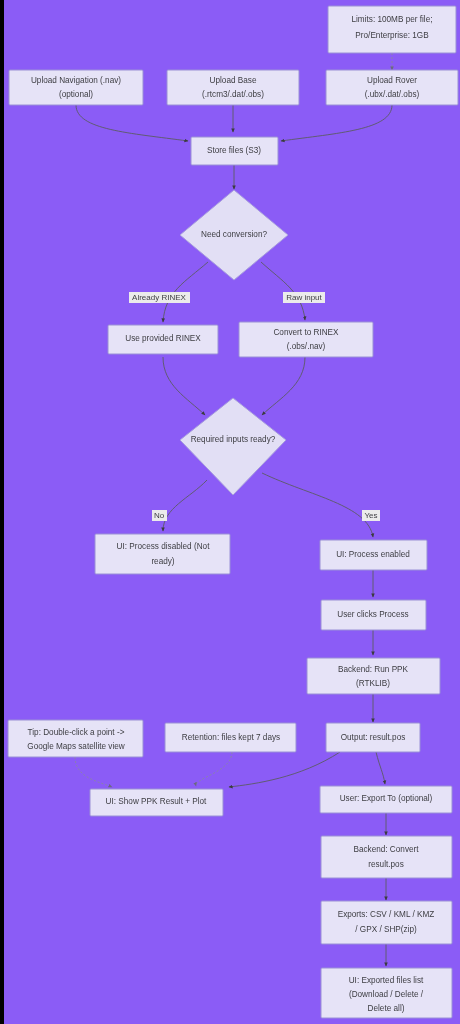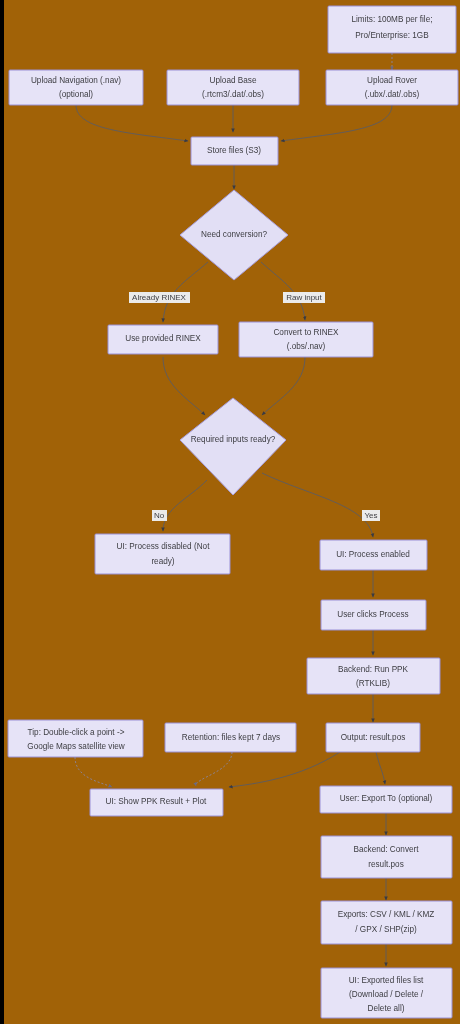--- a/index.html
+++ b/index.html
@@ -5,21 +5,21 @@
 <style>
   html, body {
     margin: 0;
     padding: 0;
     background: #ffffff;
   }
   #canvas {
     position: relative;
     width: 460px;
     height: 1024px;
-    background: #a16207;
+    background: #8b5cf6;
     overflow: hidden;
     font-family: "Liberation Sans", sans-serif;
   }
   #left-gutter {
     position: absolute;
     left: 0; top: 0;
     width: 4px;
     height: 1024px;
     background: #000000;
   }

